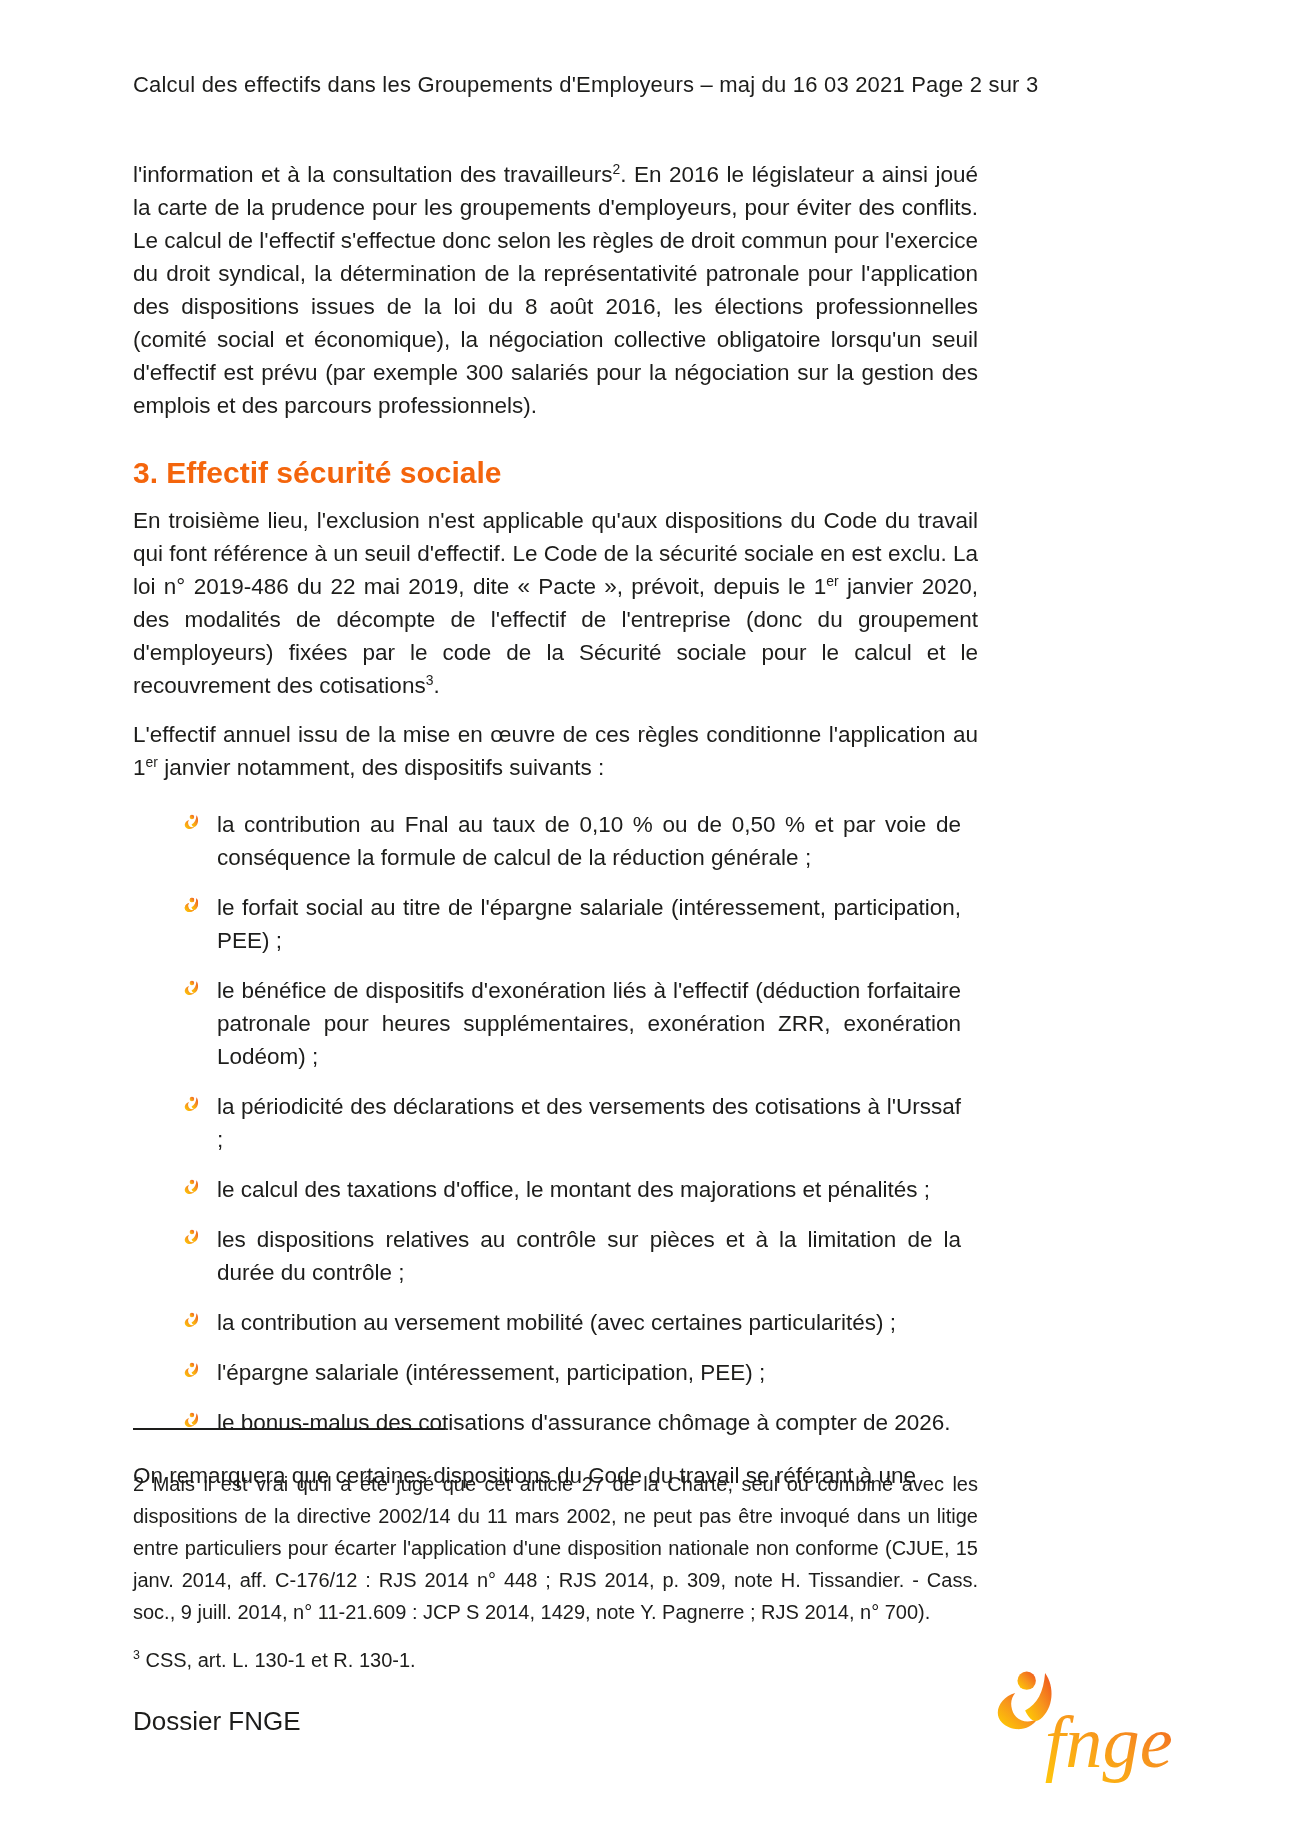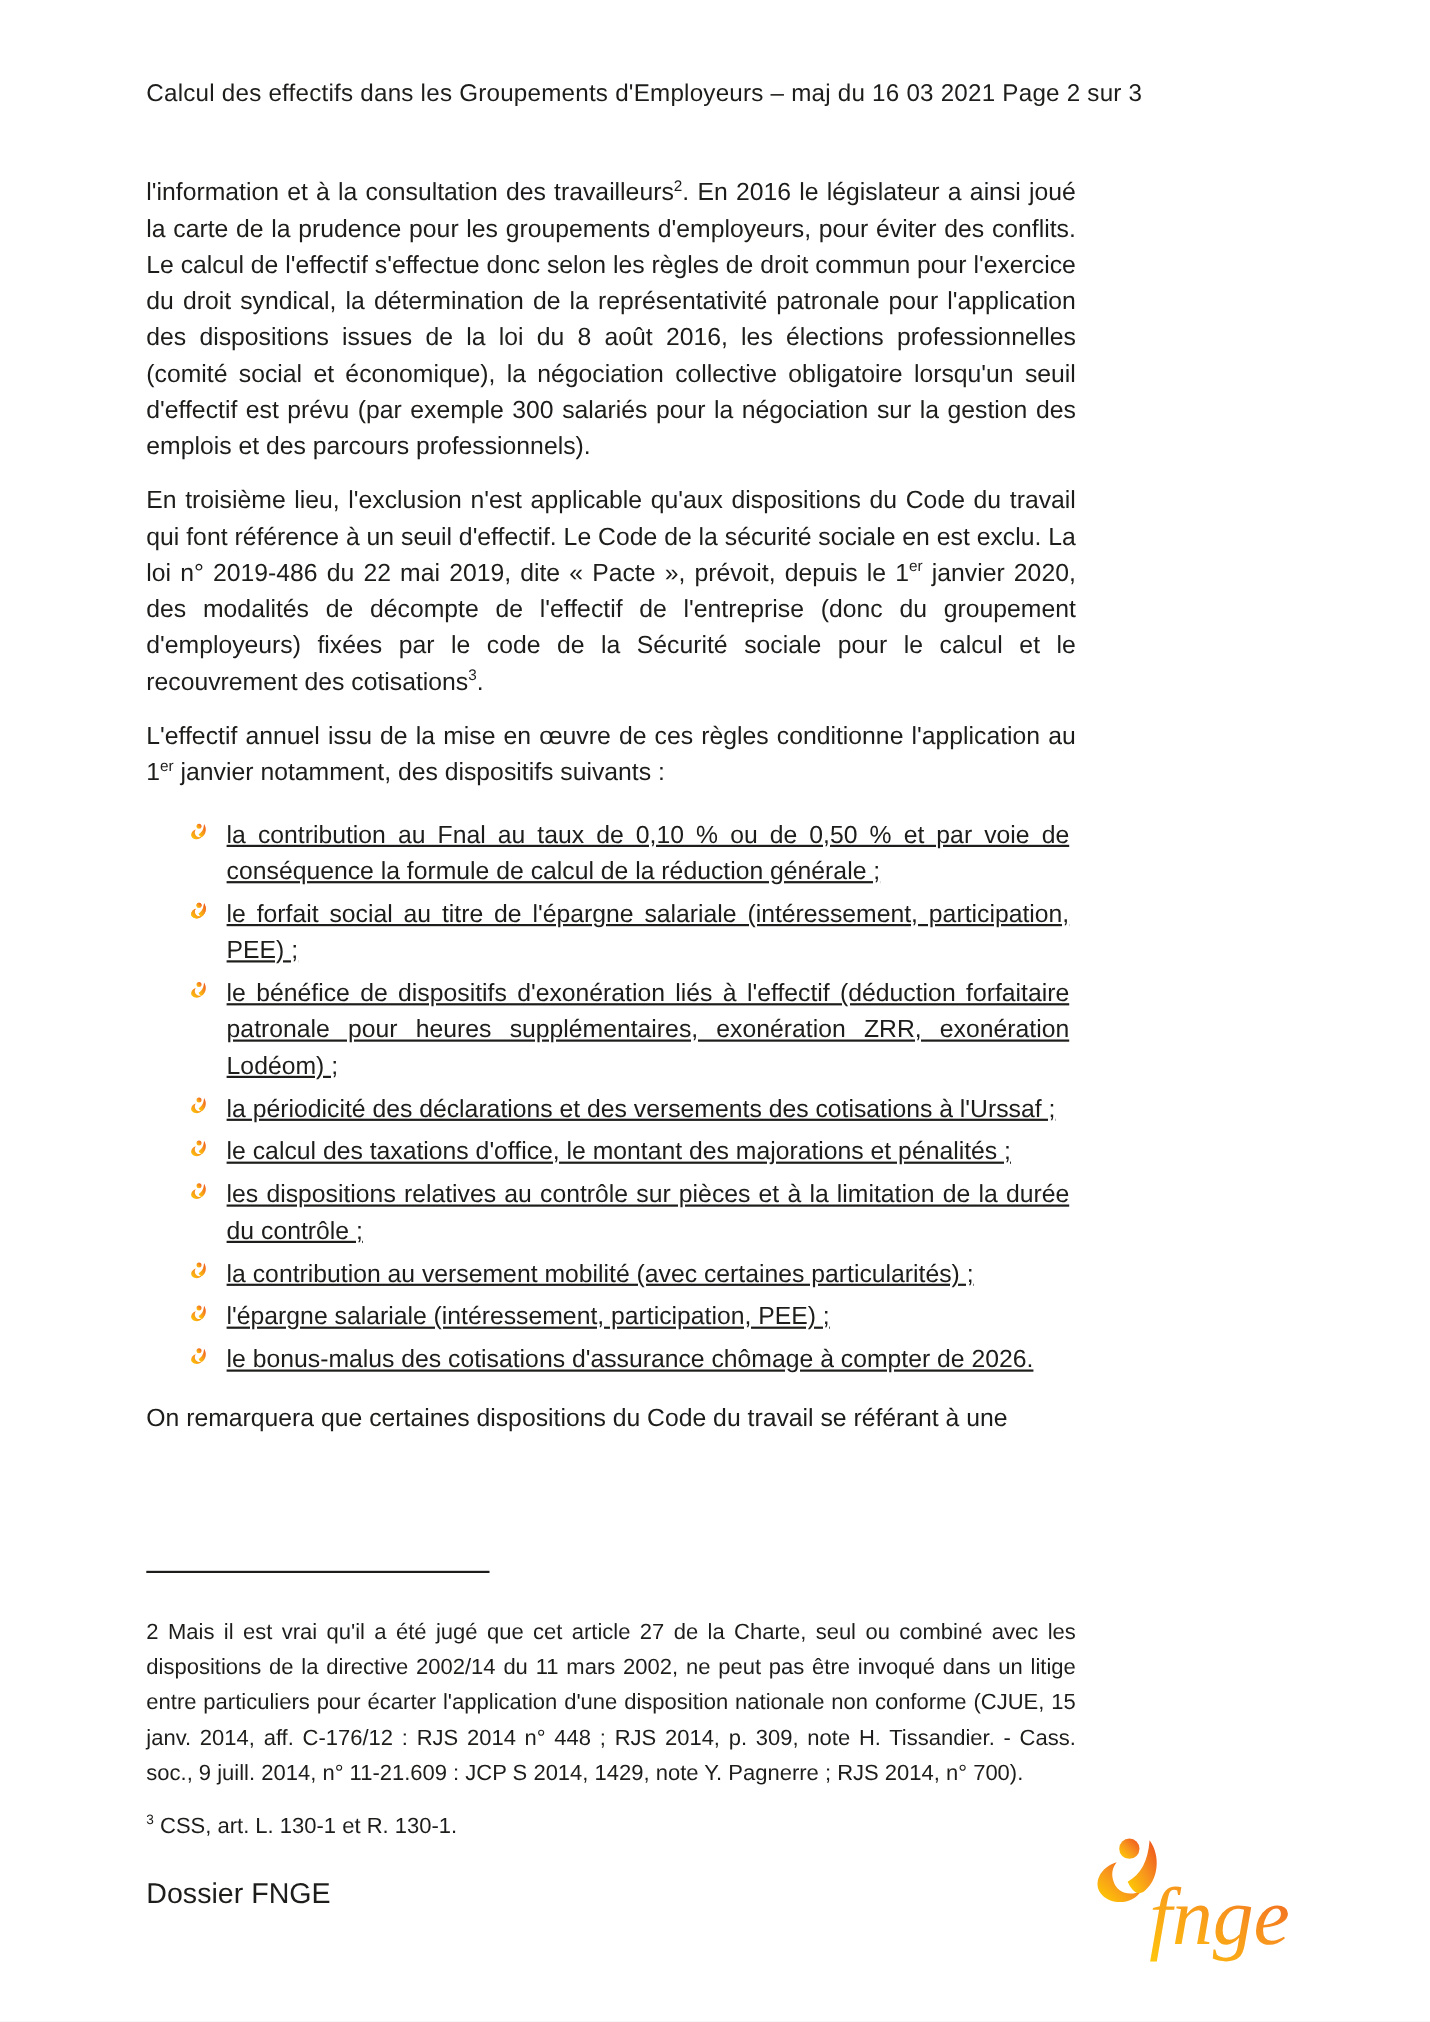--- a/index.html
+++ b/index.html
@@ -24,21 +24,21 @@
   sup{font-size:0.62em;line-height:0;vertical-align:super;}
   h2.section-heading{
     margin:34px 0 14px 0;
     font-size:30px;line-height:34px;
     color:#f4650c;font-weight:bold;
   }
   ul.bullet-list{
     list-style:none;margin:24px 0 20px 0;padding:0 0 0 67px;
   }
   ul.bullet-list li{
-    position:relative;text-align:justify;margin:6px;padding:0;text-decoration:underline;
+    position:relative;text-align:justify;margin:17px;padding:0;
   }
   .bullet-icon{
     position:absolute;left:-34px;top:6px;width:19px;height:19px;display:inline-block;
   }
   .bullet-icon svg{width:100%;height:100%;display:block;}
   .fnrule{
     position:absolute;top:1428px;left:133px;width:312px;
     border-top:2.5px solid #1d1d1b;height:0;
   }
   .footnotes{
@@ -80,20 +80,21 @@
 </svg>
 
 <div class="page">
 
   <div class="header">Calcul des effectifs dans les Groupements d'Employeurs – maj du 16 03 2021  Page 2 sur 3</div>
 
   <div class="content">
 
     <p><span>l'information et à la consultation des travailleurs</span><sup>2</sup><span>. En 2016 le législateur a ainsi joué la carte de la prudence pour les groupements d'employeurs, pour éviter des conflits. Le calcul de l'effectif s'effectue donc selon les règles de droit commun pour l'exercice du droit syndical, la détermination de la représentativité patronale pour l'application des dispositions issues de la loi du 8 août 2016, les élections professionnelles (comité social et économique), la négociation collective obligatoire lorsqu'un seuil d'effectif est prévu (par exemple 300 salariés pour la négociation sur la gestion des emplois et des parcours professionnels).</span></p>
 
+    <h2 class="section-heading">3. Effectif sécurité sociale</h2>
 
     <p><span>En troisième lieu, l'exclusion n'est applicable qu'aux dispositions du Code du travail qui font référence à un seuil d'effectif. Le Code de la sécurité sociale en est exclu. La loi n° 2019-486 du 22 mai 2019, dite « Pacte », prévoit, depuis le 1</span><sup>er</sup><span> janvier 2020, des modalités de décompte de l'effectif de l'entreprise (donc du groupement d'employeurs) fixées par le code de la Sécurité sociale pour le calcul et le recouvrement des cotisations</span><sup>3</sup><span>.</span></p>
 
     <p><span>L'effectif annuel issu de la mise en œuvre de ces règles conditionne l'application au 1</span><sup>er</sup><span> janvier notamment, des dispositifs suivants :</span></p>
 
     <ul class="bullet-list">
       <li><span class="bullet-icon">
             <svg viewBox="0 0 100 100" xmlns="http://www.w3.org/2000/svg">
               <use href="#figMark"></use>
             </svg>

